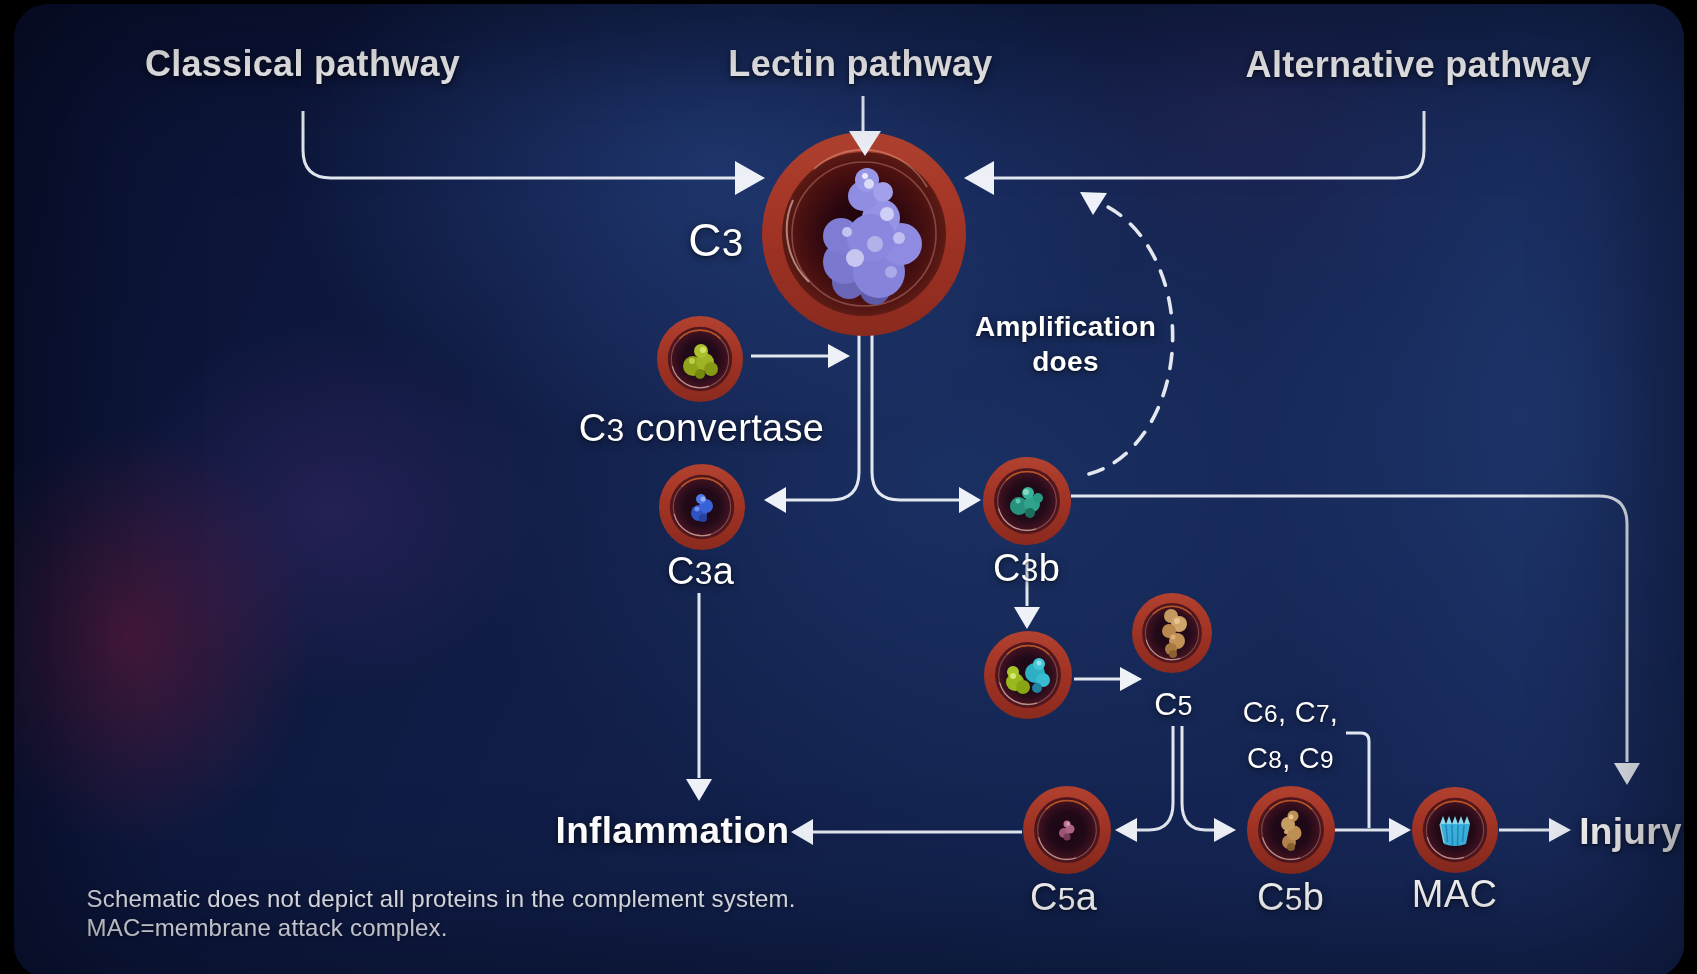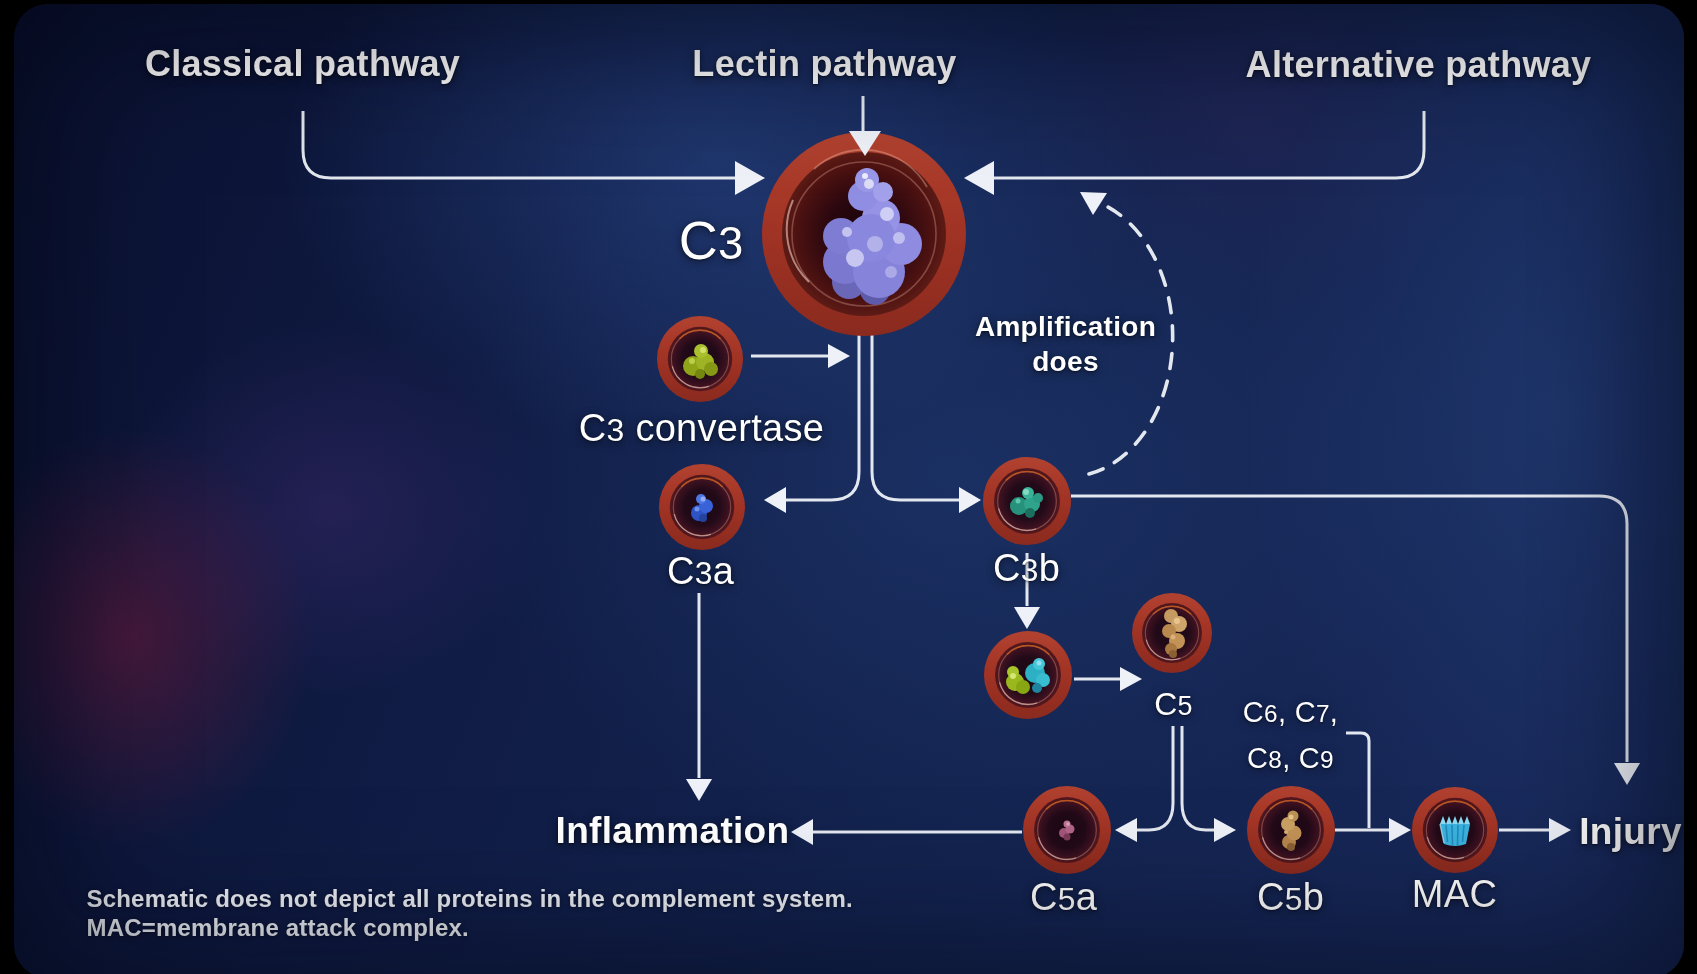--- a/index.html
+++ b/index.html
@@ -19,26 +19,26 @@
     padding-left:37px;
   }
   .stage::after{content:"";position:absolute;inset:0;border-radius:34px;
     box-shadow:inset 0 0 140px 24px rgba(2,4,14,.55);pointer-events:none;}
   .layer{position:absolute;left:0;top:0;width:1697px;height:974px;}
   .lbl{position:absolute;transform:translate(-50%,-50%);white-space:nowrap;
     text-align:center;letter-spacing:.3px;
     text-shadow:0 2px 8px rgba(0,0,0,.55), 0 1px 2px rgba(0,0,0,.45);}
   .pathway{font-size:36px;font-weight:600;}
   .node{font-size:38px;font-weight:500;}
-  .big{font-size:54px;font-weight:500;transform:translate(-100%,-50%);}
+  .big{font-size:46px;font-weight:500;transform:translate(-100%,-50%);}
   .out{font-size:37px;font-weight:700;}
   .ann{font-size:28px;font-weight:700;line-height:35px;}
   .comp{font-size:29px;font-weight:500;line-height:45px;}
   .foot{position:absolute;transform:none;text-align:left;font-size:24px;
-    font-weight:700;line-height:29px;letter-spacing:.2px;color:#eef1f7;
+    font-weight:400;line-height:29px;letter-spacing:.2px;color:#eef1f7;
     text-shadow:0 1px 4px rgba(0,0,0,.5);}
   .os{font-size:.84em;}
 </style>
 </head>
 <body>
 
 <div class="stage">
 
   <svg class="layer" viewBox="0 0 1697 974">
     <defs>
@@ -232,21 +232,21 @@
       <polygon points="1397,826 1375,814 1375,838"></polygon>
       <polygon points="1557,826 1535,814 1535,838"></polygon>
       <polygon points="777,828 799,815 799,841"></polygon>
       <polygon points="685,797 672,775 698,775"></polygon>
       <polygon points="1613,781 1600,759 1626,759"></polygon>
       <polygon points="1066,188 1079,211 1093,189"></polygon>
     </g>
   </svg>
 
   <div class="lbl pathway" style="left:289px;top:60px">Classical pathway</div>
-  <div class="lbl pathway" style="left:811px;top:60px">Lectin pathway</div>
+  <div class="lbl pathway" style="left:847px;top:60px">Lectin pathway</div>
   <div class="lbl pathway" style="left:1405px;top:61px">Alternative pathway</div>
 
   <div class="lbl big" style="left:730px;top:236px">C<span class="os">3</span></div>
   <div class="lbl node" style="left:688px;top:424px">C<span class="os">3</span> convertase</div>
   <div class="lbl node" style="left:687px;top:567px">C<span class="os">3</span>a</div>
   <div class="lbl node" style="left:1013px;top:564px">C<span class="os">3</span>b</div>
 
   <div class="lbl ann" style="left:1052px;top:340px">
     <div>Amplification</div>
     <div>does</div>

